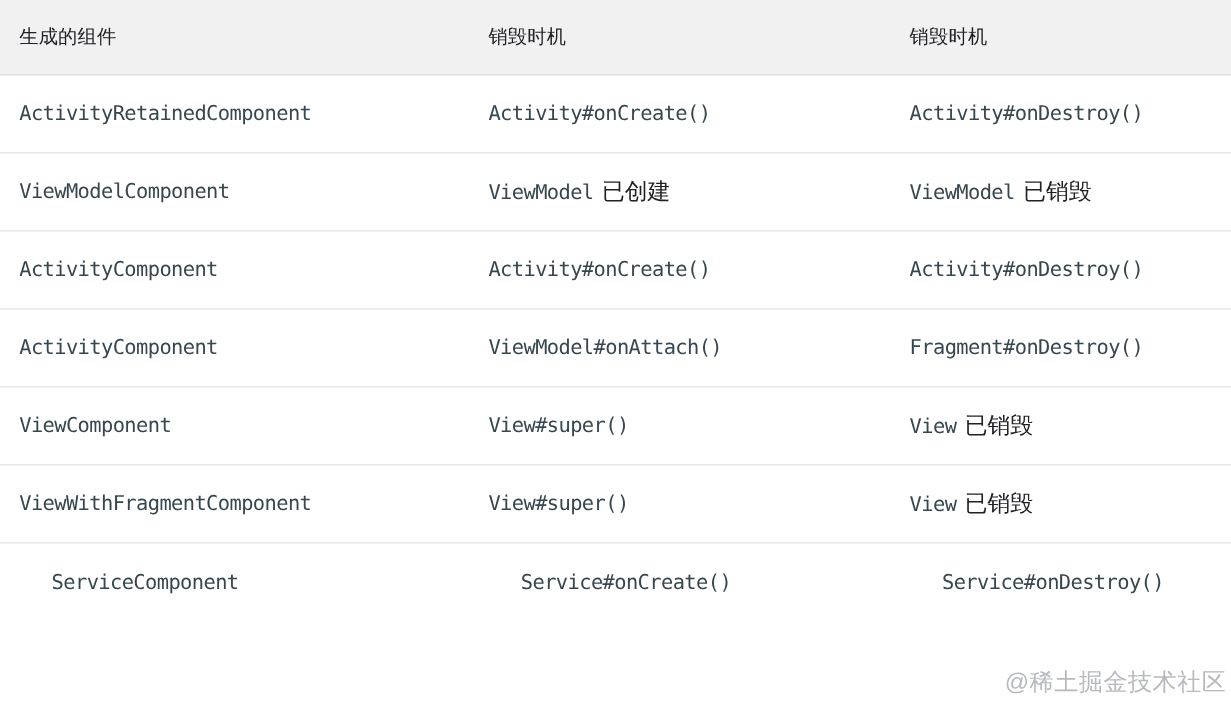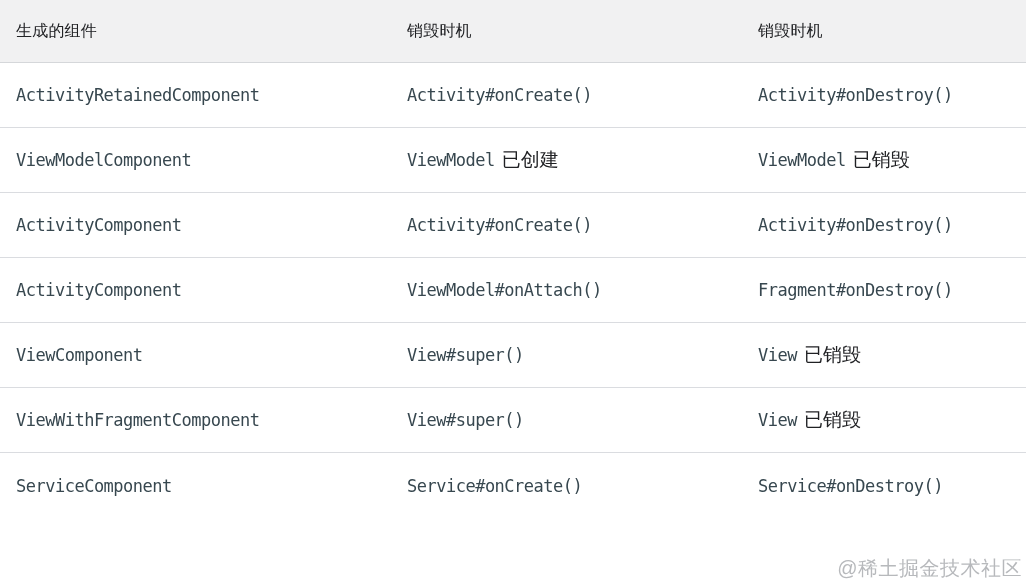--- a/index.html
+++ b/index.html
@@ -16,21 +16,21 @@
     grid-template-columns: 391px 351px 284px;
     align-items: center;
     border-bottom: 1px solid #dadce0;
   }
   .t-row.header {
     height: 63px;
     background: #f1f1f2;
     border-bottom: 1px solid #d5d7da;
   }
   .t-row.body { height: 65px; background: #ffffff; }
-  .t-row.body:last-child { border-bottom: none; }
+  .t-row.body:last-child { border-bottom: none; padding-left: 27px; }
   .t-cell {
     padding-left: 16px;
     white-space: nowrap;
     overflow: hidden;
   }
   .hdr-label {
     font-size: 16px;
     color: #202124;
     font-weight: 400;
     letter-spacing: 0.2px;

